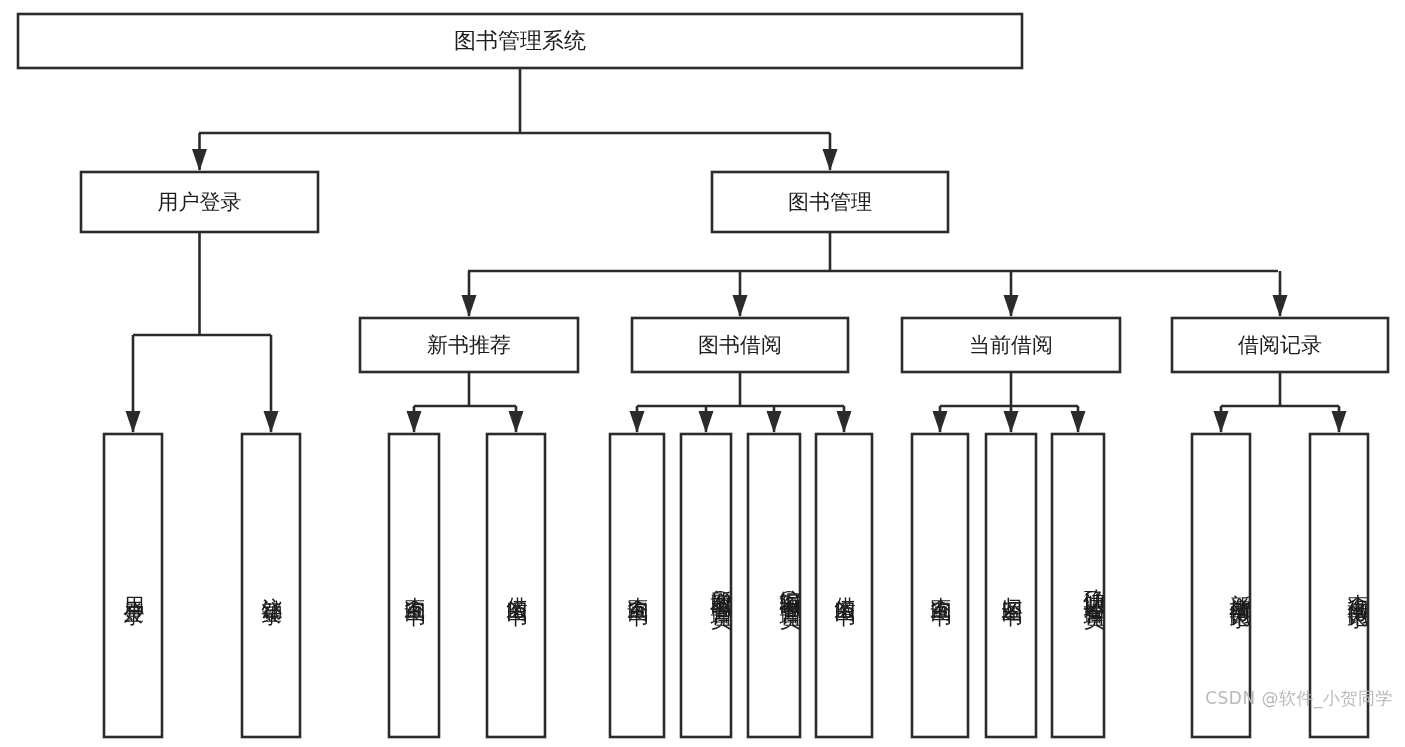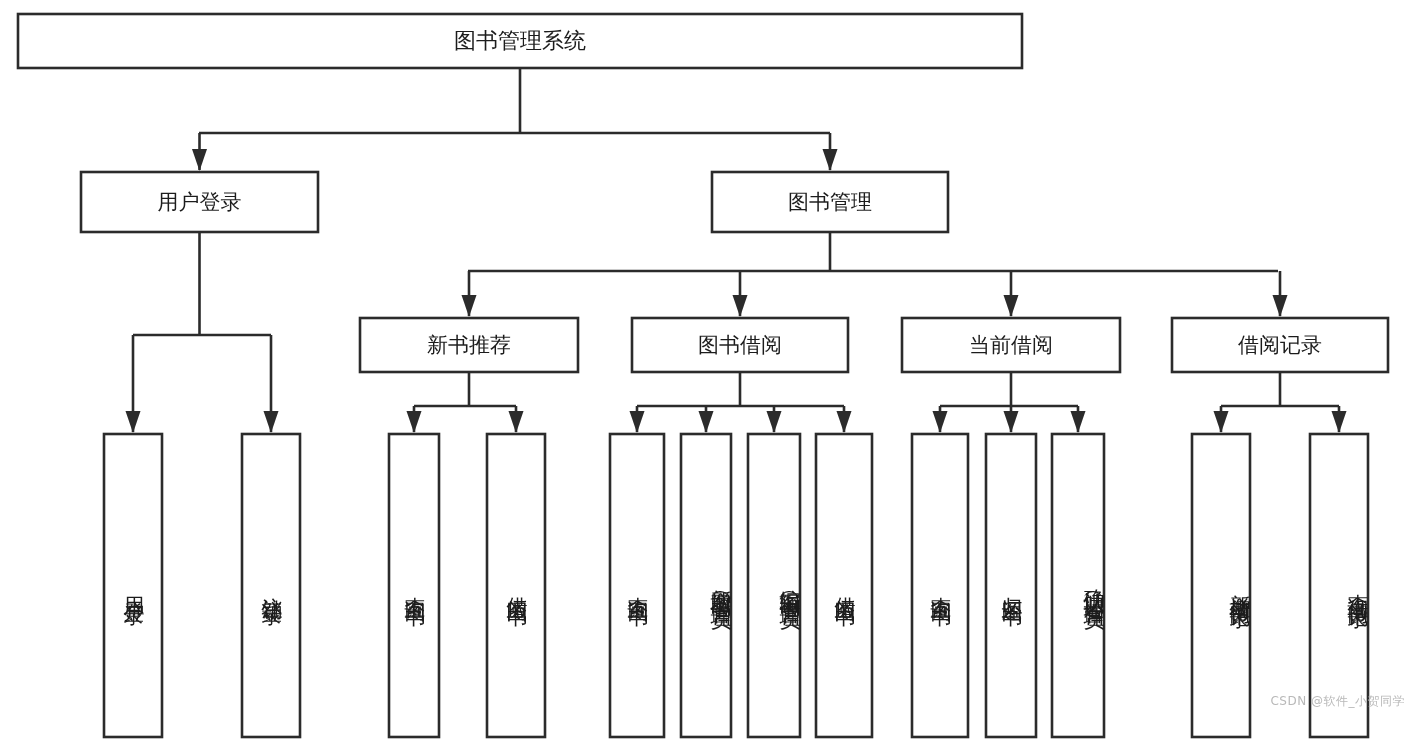--- a/index.html
+++ b/index.html
@@ -62,24 +62,24 @@
     font-size: 21px;
     line-height: 1.04;
     color: #1c1c1c;
     letter-spacing: 3px;
     white-space: nowrap;
     text-align: center;
     pointer-events: none;
   }
   .watermark {
     position: absolute;
-    right: 0;
+    right: 12px;
     bottom: 4px;
     font-family: "DejaVu Sans", "Liberation Sans", sans-serif;
-    font-size: 12px;
+    font-size: 17px;
     color: #b9b9b9;
     white-space: nowrap;
     letter-spacing: 0.5px;
   }
 </style>
 </head>
 <body>
 
 <div id="diagram-root">
 

